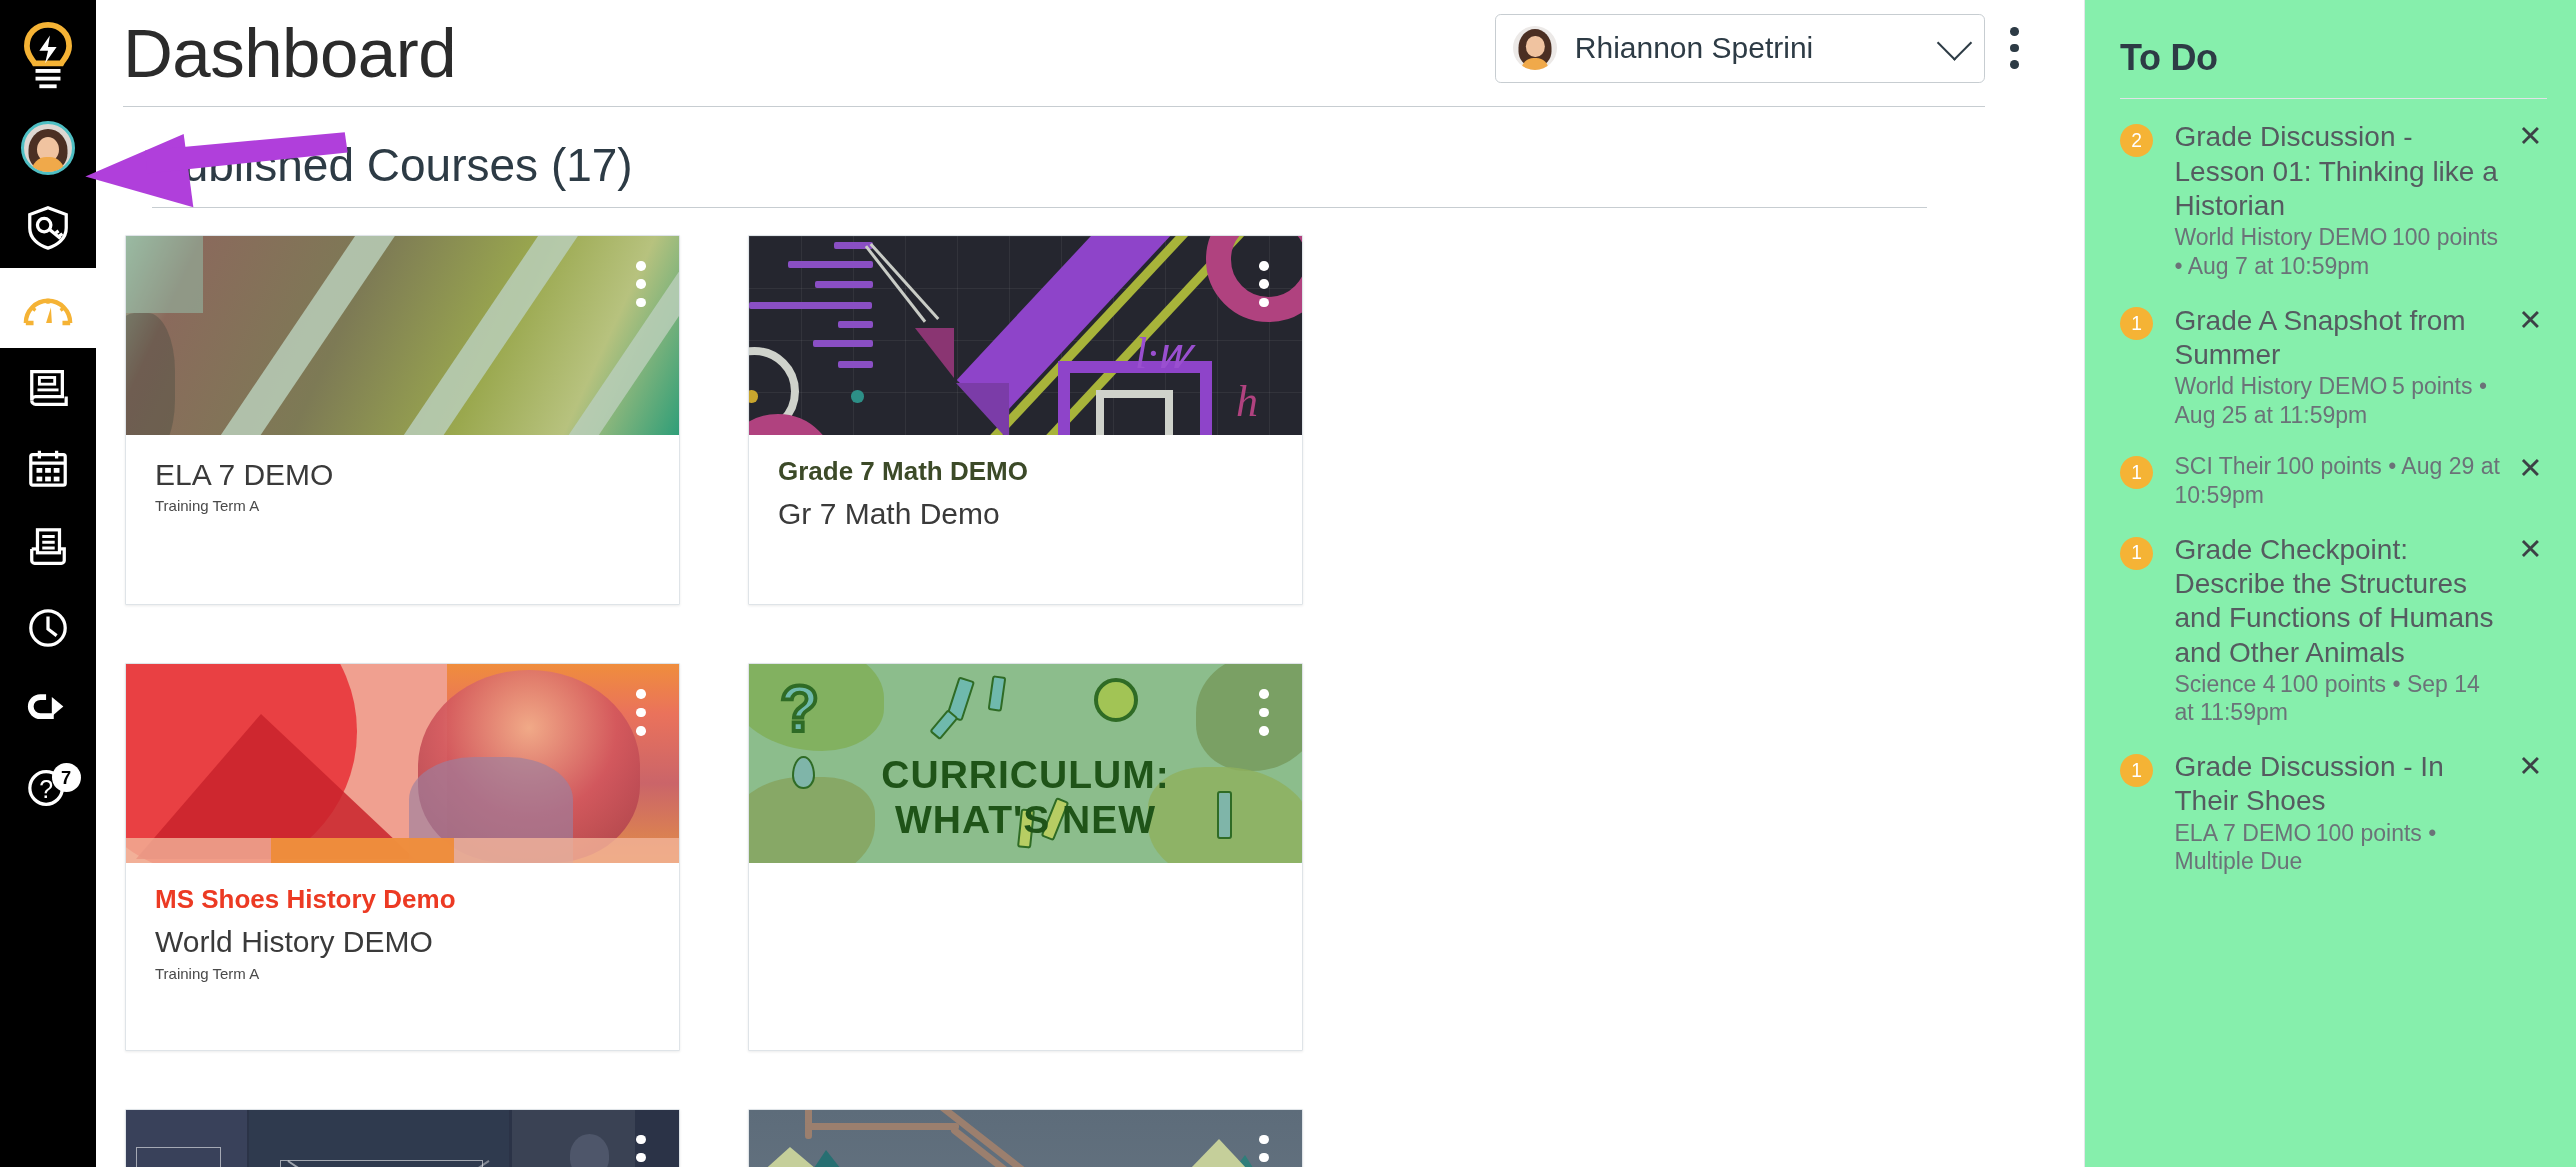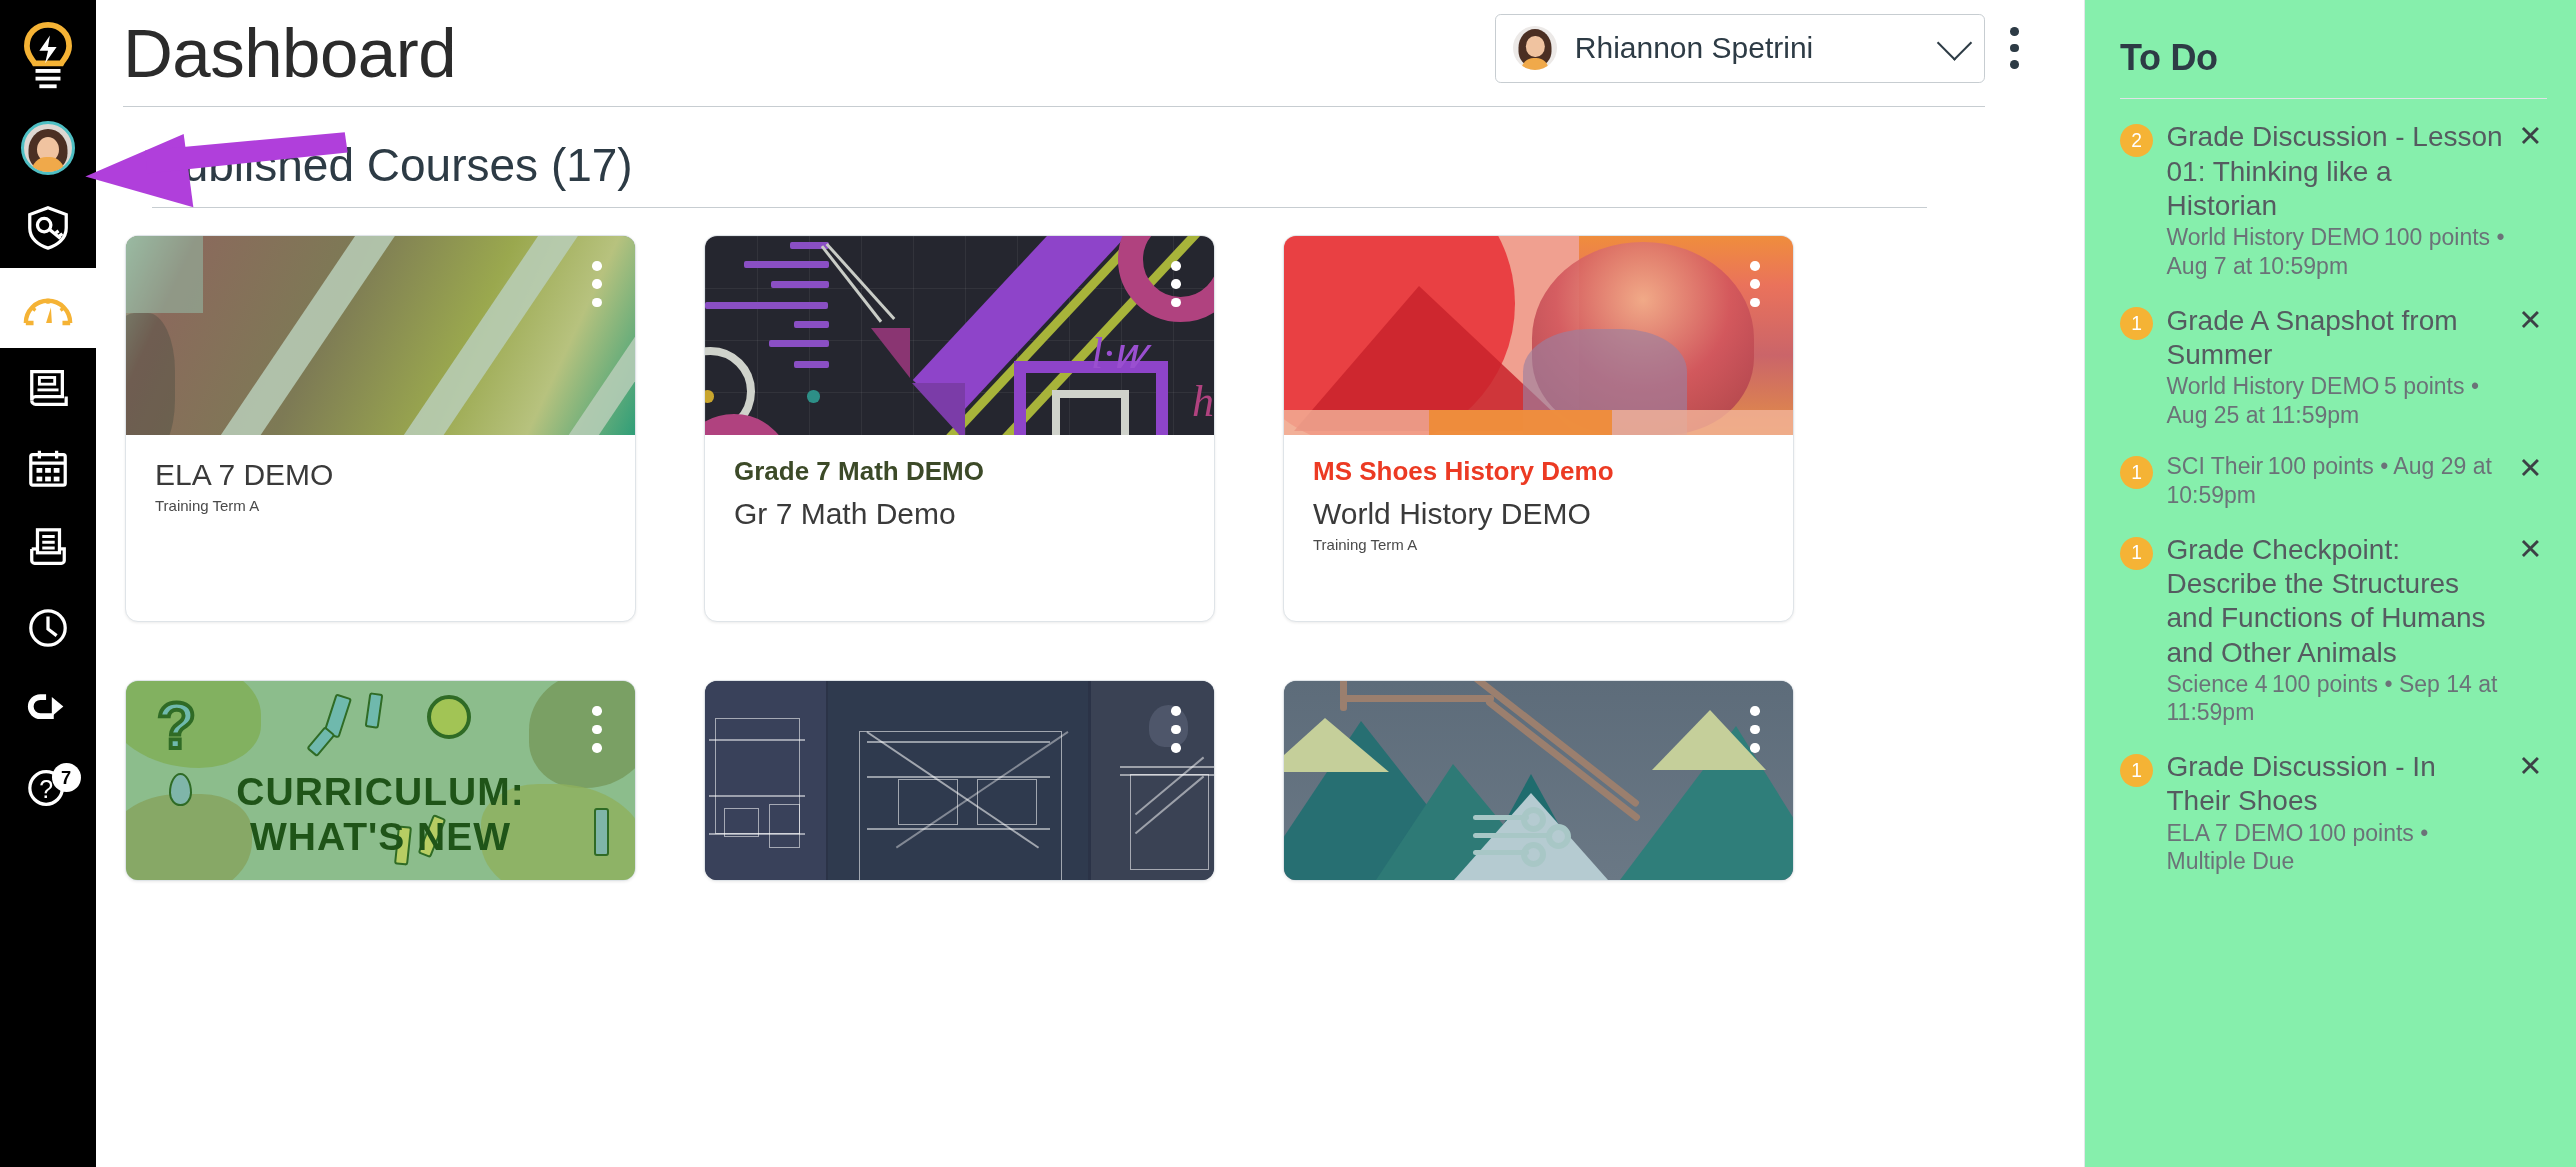--- a/index.html
+++ b/index.html
@@ -106,25 +106,25 @@
   }
 
   
   .card-grid {
     margin: 27px 0 0 29px;
     display: flex; flex-wrap: wrap;
     gap: 0px;
     width: 1746px;
   }
   .card {
-    width: 511px;
+    width: 555px;
     margin-right: 68px;
     margin-bottom: 58px;
     border: 1px solid #dfe4e8;
-    border-radius: 13px;
+    border-radius: 1px;
     background: #ffffff;
     overflow: hidden;
     box-shadow: 0 1px 2.9px rgba(0,0,0,0.08);
     position: relative;
   }
   .card-header {
     height: 199px;
     position: relative;
     overflow: hidden;
   }
@@ -339,21 +339,21 @@
     position: relative;
   }
   .todo-badge {
     flex: 0 0 33px;
     width: 33px; height: 33px; border-radius: 50%;
     background: #f5b335; color: #ffffff;
     font-size: 19.3px; font-weight: 400;
     display: flex; align-items: center; justify-content: center;
     margin-top: 3.9px; margin-right: 13.5px;
   }
-  .todo-text { flex: 1 1 auto; padding-right: 42px; }
+  .todo-text { flex: 1 1 auto; padding-right: 42px; margin-left: 8px; }
   .todo-link {
     display: block;
     font-size: 28px; line-height: 1.22; color: #555b60;
     text-decoration: none; cursor: pointer;
   }
   .todo-course {
     font-size: 23px; color: #6b7278; margin-top: 2.9px; line-height: 1.25;
   }
   .todo-meta {
     font-size: 23px; color: #6b7278; margin-top: 1.9px; line-height: 1.25;

